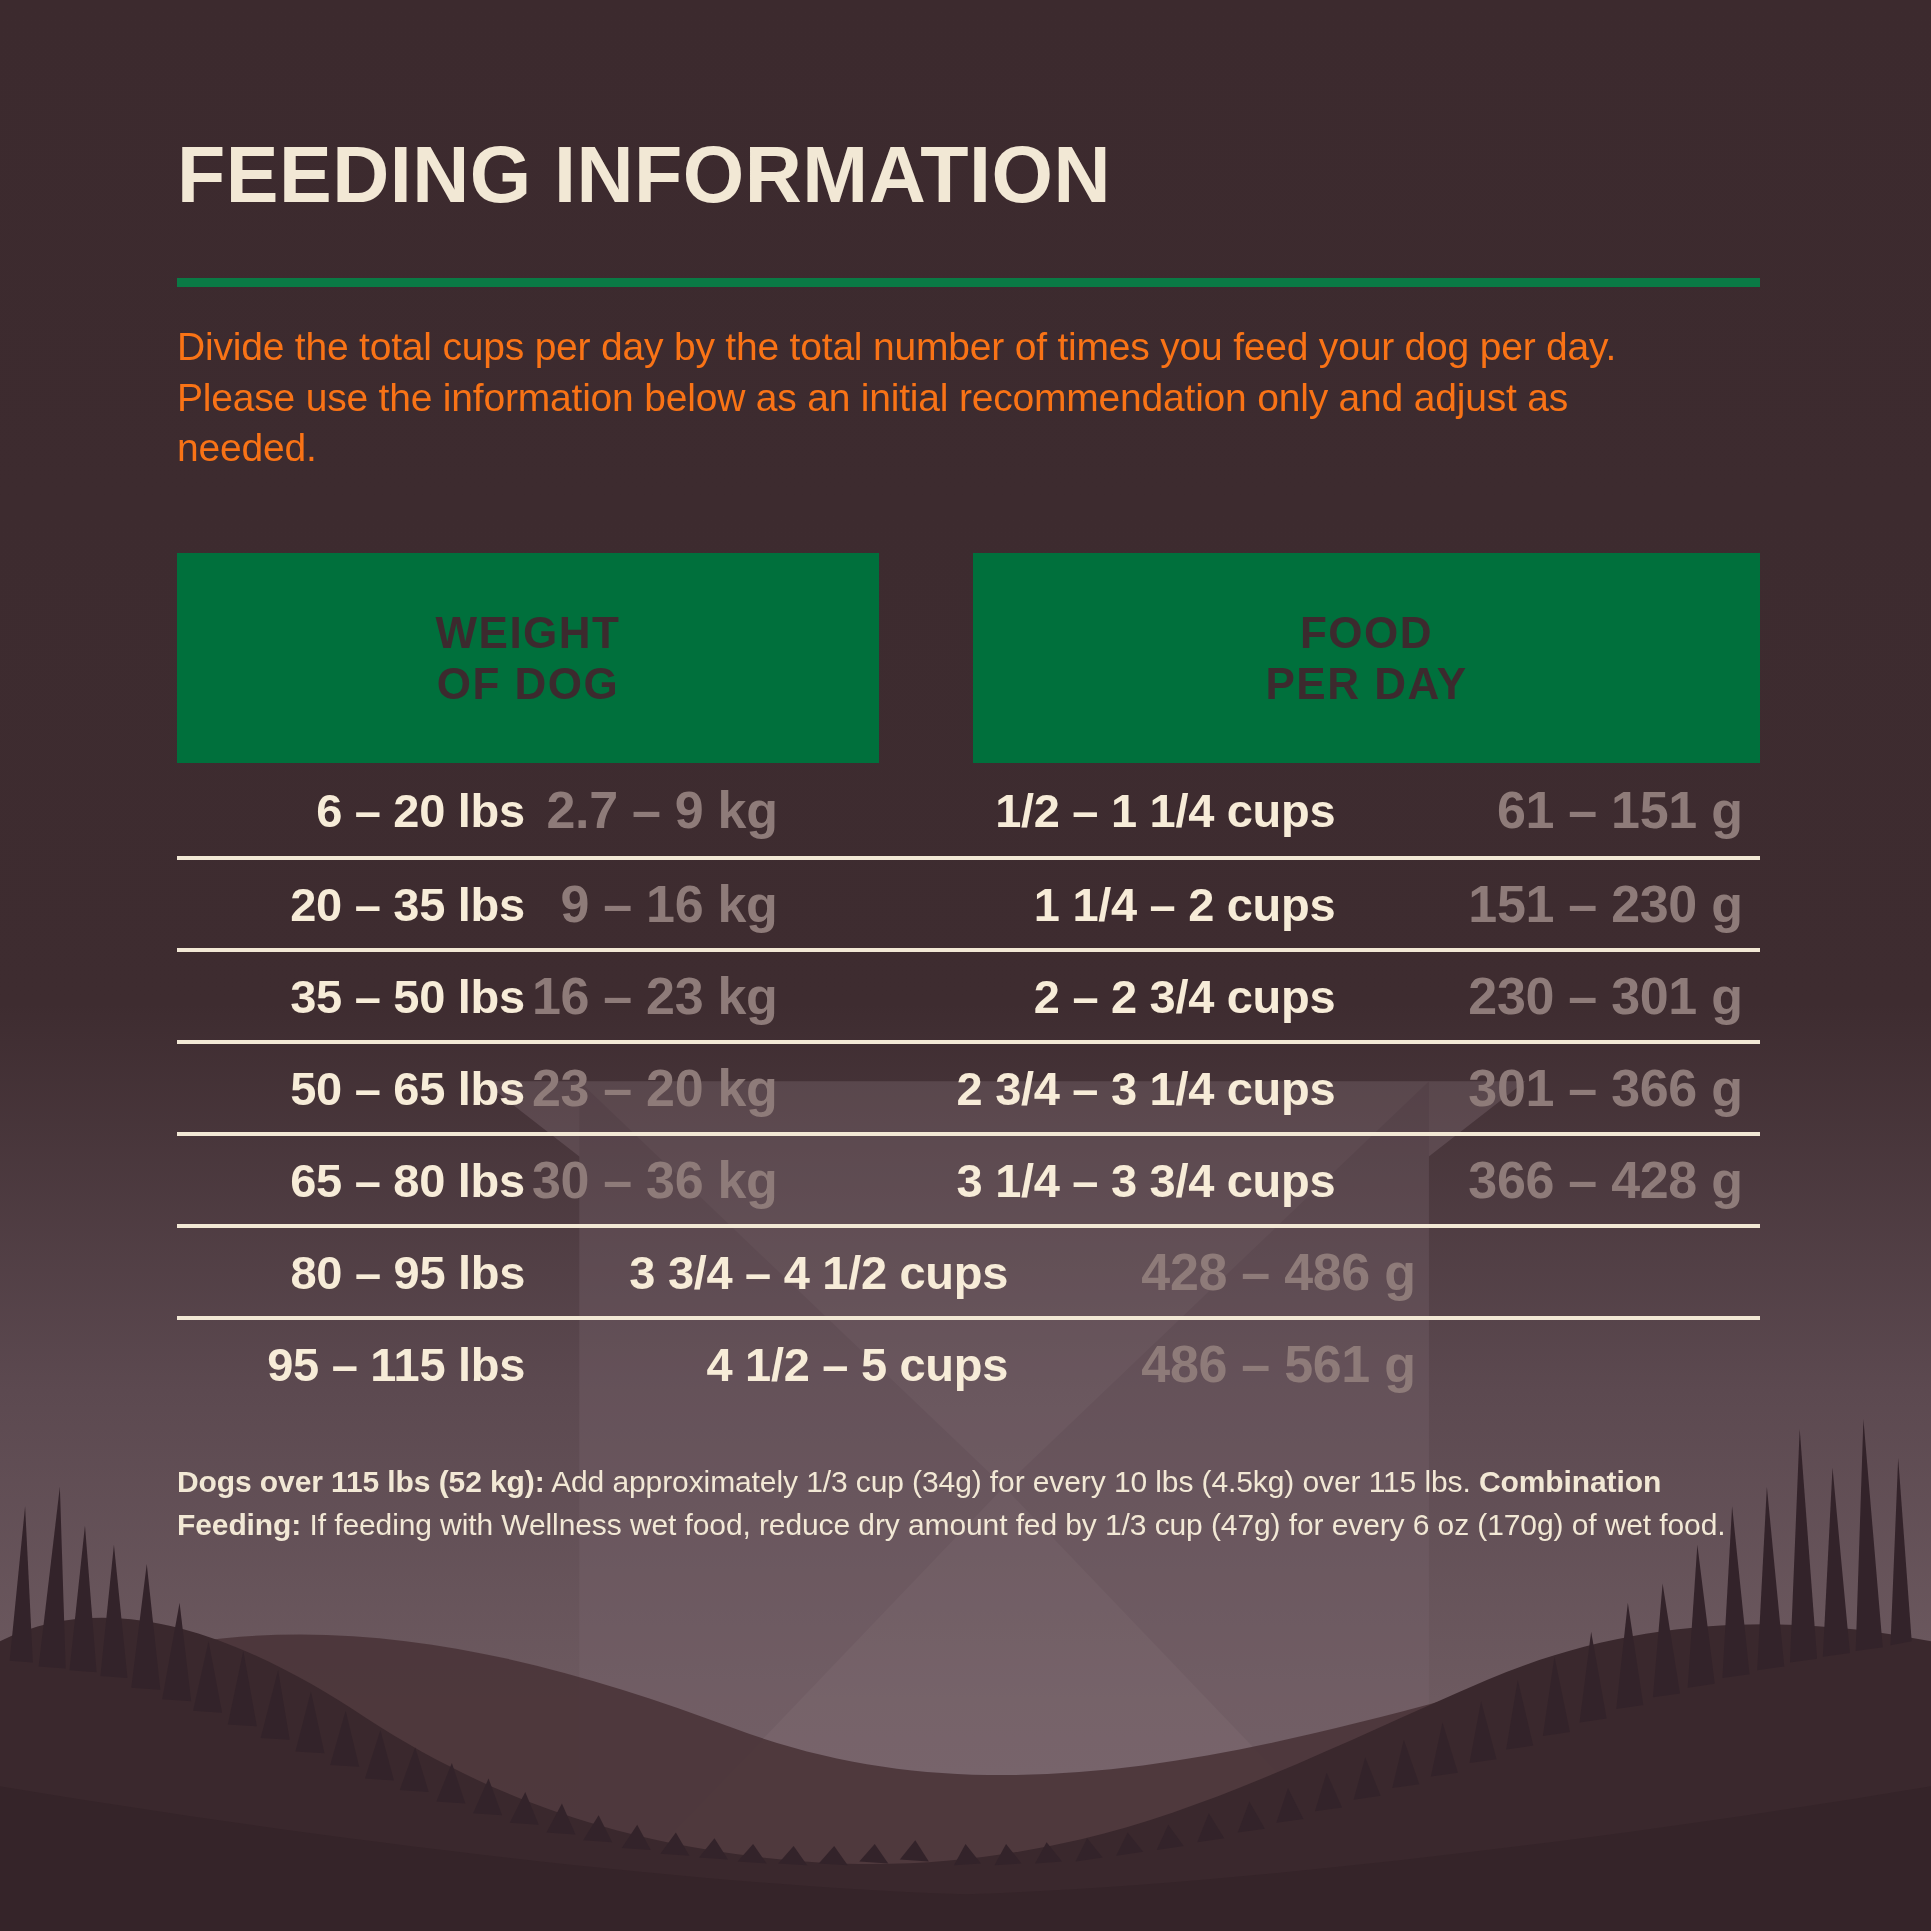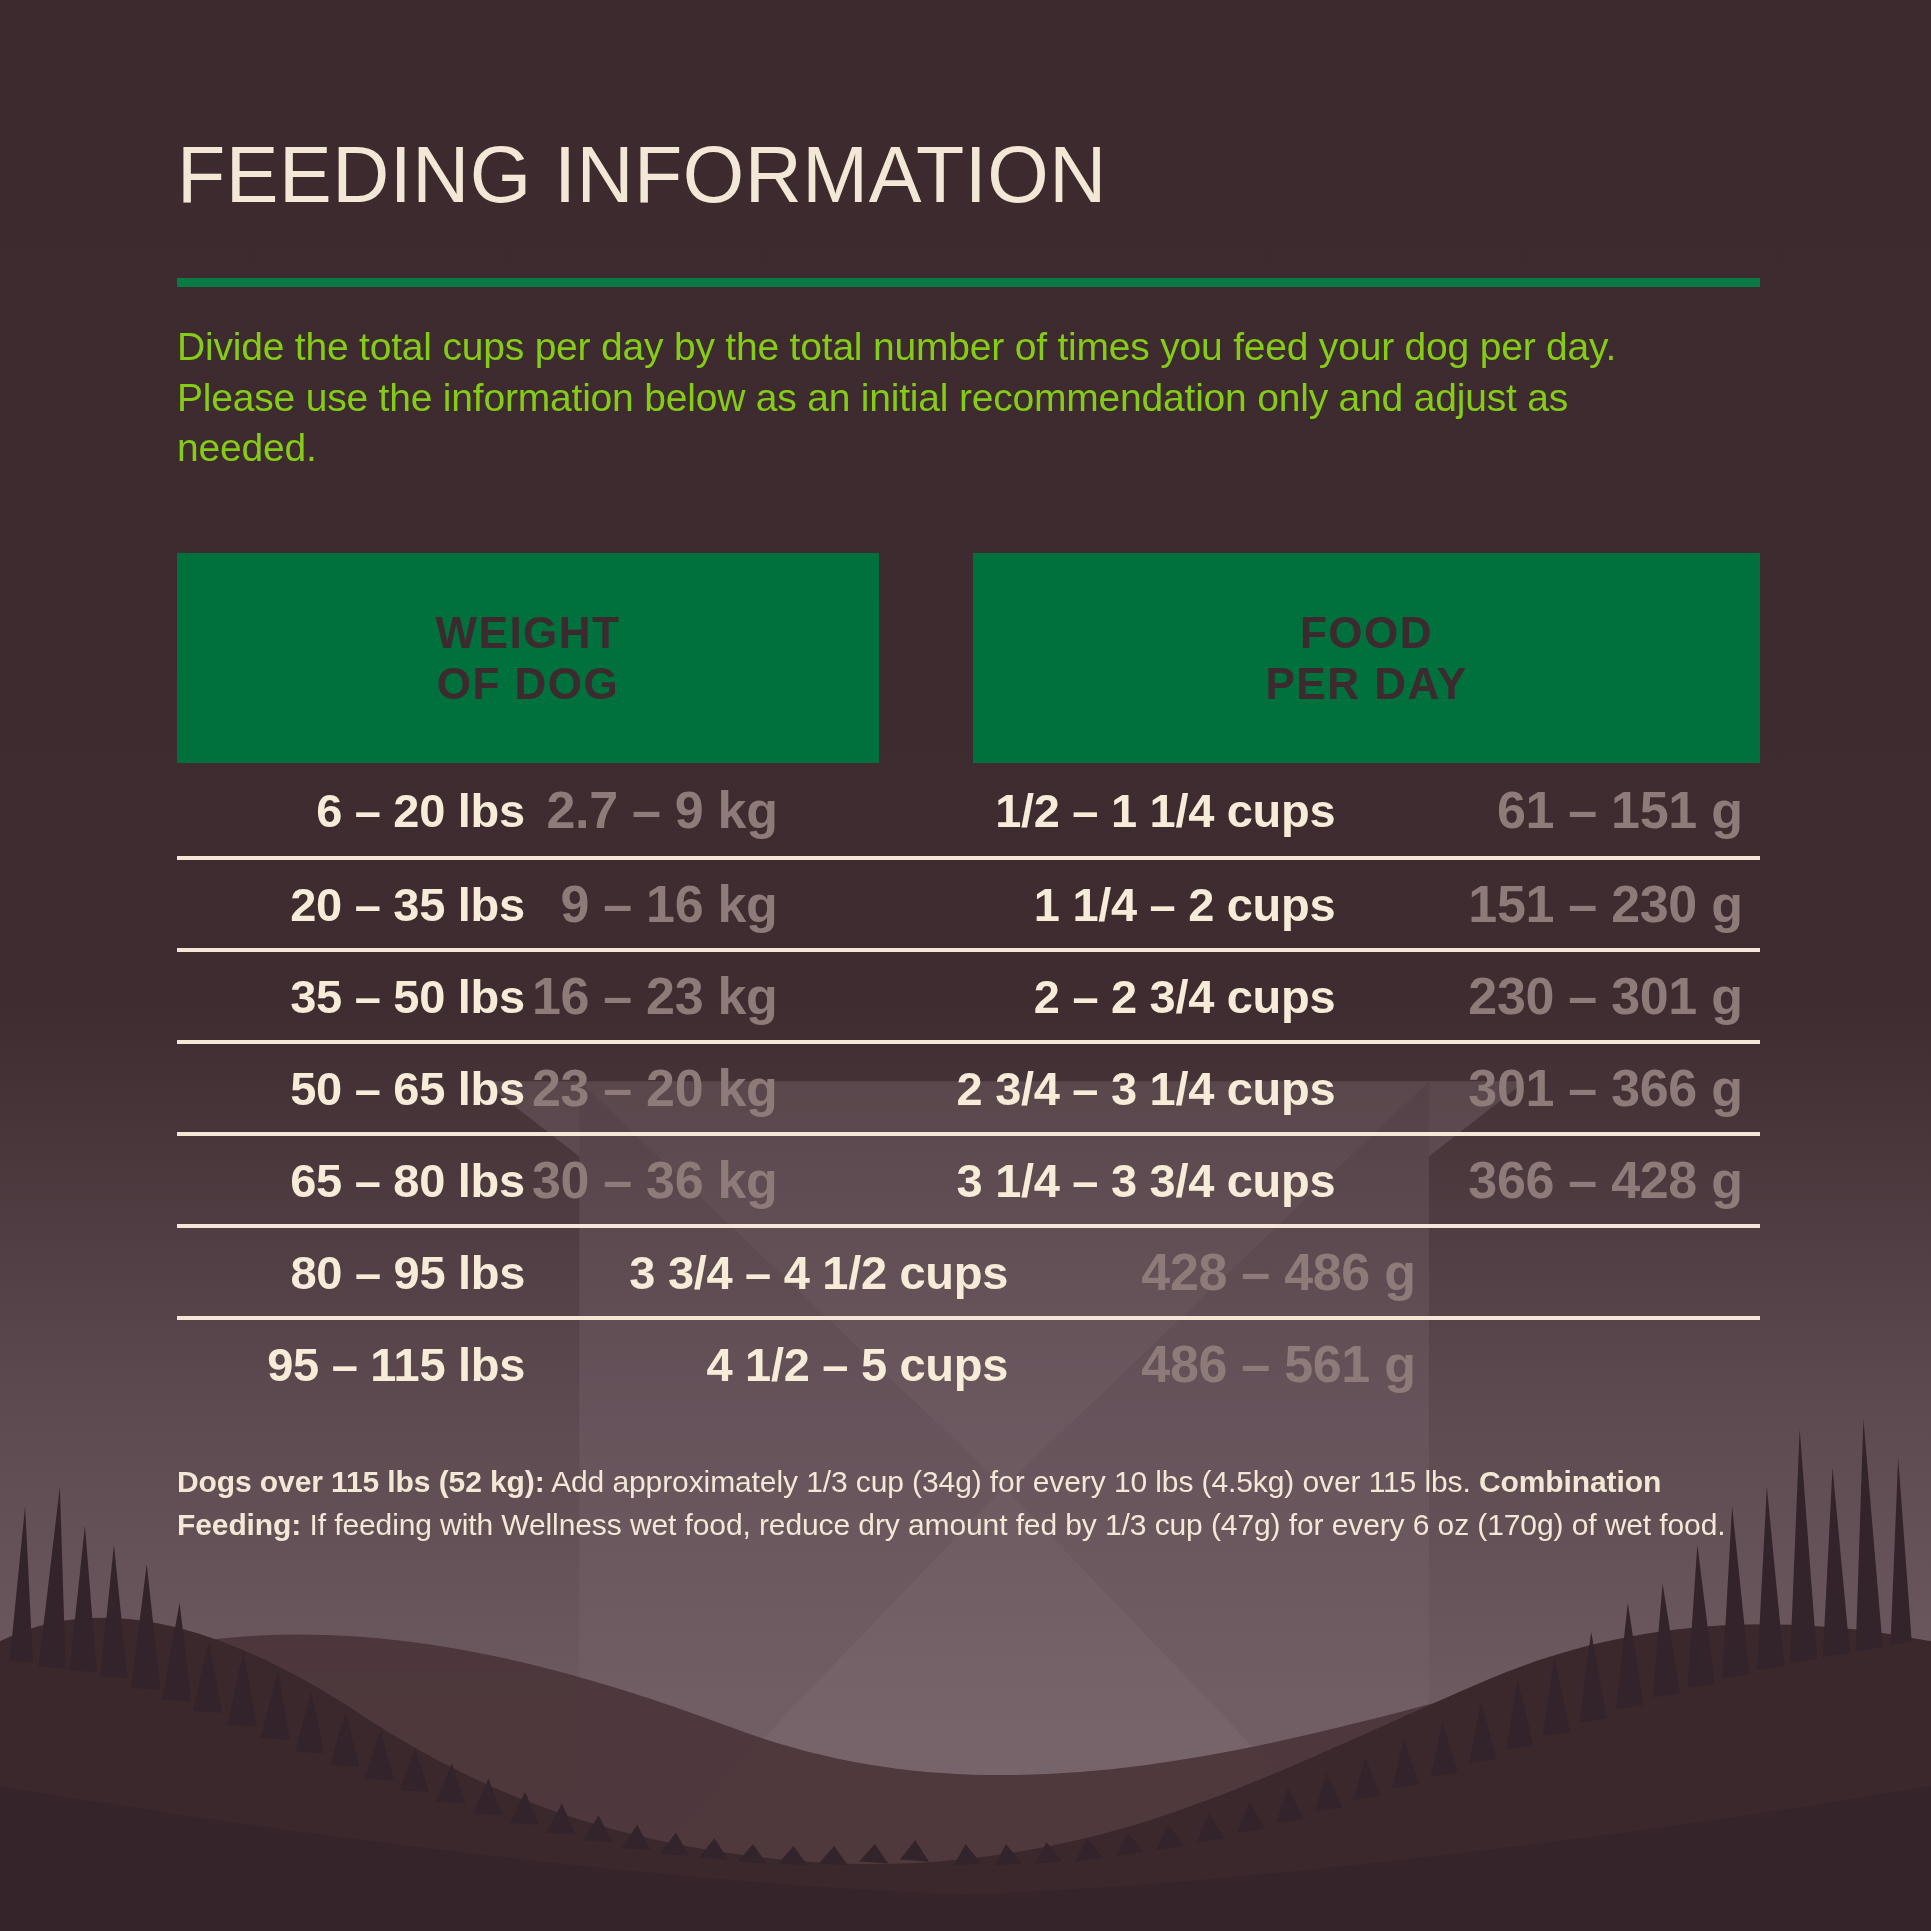--- a/index.html
+++ b/index.html
@@ -15,40 +15,40 @@
   
   #bg{ position:absolute; inset:0; z-index:0; }
 
   
   #content{ position:absolute; inset:0; z-index:5; }
 
   .title{
     position:absolute;
     left:177px; top:135px;
     font-size:79px;
-    font-weight:normal;
+    font-weight:bold;
     letter-spacing:0.5px;
     color:#f2e8d5;
     line-height:1;
   }
 
   .rule{
     position:absolute;
     left:177px; top:278px;
     width:1583px; height:8.7px;
     background:#0a7a45;
   }
 
   .intro{
     position:absolute;
     left:177px; top:322px;
     width:1477px;
     font-size:39px;
     line-height:1.30;
-    color:#84cc16;
+    color:#f97316;
     letter-spacing:-0.2px;
   }
 
   
   .hdr{
     position:absolute;
     top:553px;
     height:210px;
     background:#00703c;
     display:flex;

